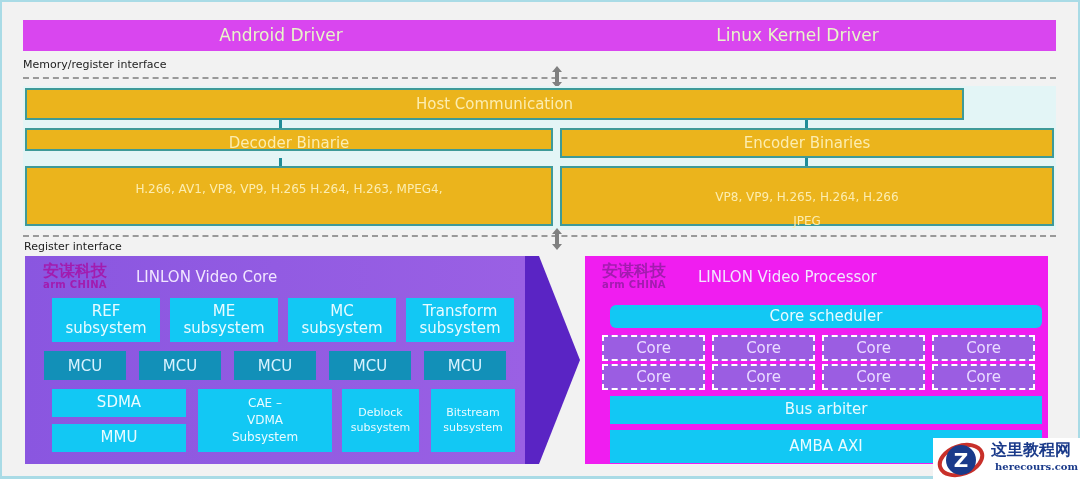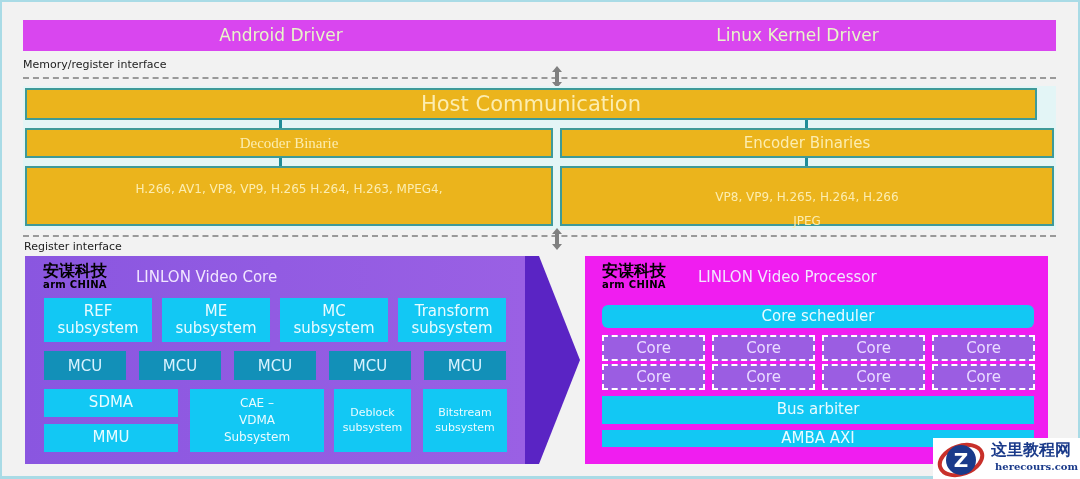--- a/index.html
+++ b/index.html
@@ -46,31 +46,32 @@
     background: linear-gradient(90deg, #8a56e0 0%, #9a60e4 100%);
   }
   .chevron {
     position: absolute; left: 525px; top: 256px; width: 55px; height: 208px;
   }
   .magenta-panel {
     position: absolute; left: 585px; top: 256px; width: 463px; height: 208px;
     background: #f01df0;
   }
   .logo {
-    position: absolute; color: #000000; font-weight: bold; line-height: 1;
+    position: absolute; color: #a21caf; font-weight: bold; line-height: 1;
   }
   .logo .cn { font-size: 16px; letter-spacing: 0px; }
   .logo .en { font-size: 10px; font-weight: bold; letter-spacing: 0.3px; margin-top: 1px; text-align: center; }
   .panel-title {
     position: absolute; font-size: 15px; color: #f1e6ff;
   }
   .cyan {
     position: absolute; background: #12c8f4; color: #e9fbff; text-align: center;
     display: flex; flex-direction: column; justify-content: center; align-items: center;
     line-height: 1.15;
+    margin-left: 8px;
   }
   .teal {
     position: absolute; background: #1290b8; color: #d9f3ff; text-align: center;
     display: flex; justify-content: center; align-items: center;
     font-size: 15px;
   }
   .core {
     position: absolute; background: #9b5de2; border: 2px dashed #ffffff;
     color: #eadcff; text-align: center; font-size: 15px;
     display: flex; justify-content: center; align-items: center;
@@ -93,27 +94,27 @@
 </div>
 
 <div class="iface-label" style="left:23px;top:58px;">Memory/register interface</div>
 <div class="dash" style="left:23px;top:77px;width:1033px;"></div>
 <svg class="arrow" style="left:552px;top:66px;" viewBox="0 0 10 22">
   <polygon points="5,0 10,6 7,6 7,16 10,16 5,22 0,16 3,16 3,6 0,6" fill="#808080"></polygon>
 </svg>
 
 <div class="light-bg" style="left:23px;top:86px;width:1033px;height:144px;"></div>
 
-<div class="yellow" style="left:25px;top:88px;width:1012px;height:32px;line-height:28px;font-size:21px;">
+<div class="yellow" style="left:25px;top:88px;width:939px;height:32px;line-height:28px;font-size:15px;">
   <span>Host Communication</span>
 </div>
 <div class="connector" style="left:279px;top:120px;height:8px;"></div>
 <div class="connector" style="left:805px;top:120px;height:8px;"></div>
 
-<div class="yellow" style="left:25px;top:128px;width:528px;height:30px;line-height:26px;font-size:15px;font-family:Liberation Serif, serif;">
+<div class="yellow" style="left:25px;top:128px;width:528px;height:23px;line-height:26px;font-size:15px;">
   <span>Decoder Binarie</span>
 </div>
 <div class="yellow" style="left:560px;top:128px;width:494px;height:30px;line-height:26px;font-size:15px;">
   <span>Encoder Binaries</span>
 </div>
 <div class="connector" style="left:279px;top:158px;height:8px;"></div>
 <div class="connector" style="left:805px;top:158px;height:8px;"></div>
 
 <div class="yellow" style="left:25px;top:166px;width:528px;height:60px;font-size:12px;padding-top:9px;line-height:24px;">
   <div>H.266, AV1, VP8, VP9, H.265 H.264,  H.263, MPEG4,</div>
@@ -193,21 +194,21 @@
 <div class="core" style="left:712px;top:335px;width:103px;height:26px;">Core</div>
 <div class="core" style="left:822px;top:335px;width:103px;height:26px;">Core</div>
 <div class="core" style="left:932px;top:335px;width:103px;height:26px;">Core</div>
 
 <div class="core" style="left:602px;top:364px;width:103px;height:26px;">Core</div>
 <div class="core" style="left:712px;top:364px;width:103px;height:26px;">Core</div>
 <div class="core" style="left:822px;top:364px;width:103px;height:26px;">Core</div>
 <div class="core" style="left:932px;top:364px;width:103px;height:26px;">Core</div>
 
 <div class="cyan" style="left:602px;top:396px;width:432px;height:28px;font-size:15px;">Bus arbiter</div>
-<div class="cyan" style="left:602px;top:430px;width:432px;height:17px;font-size:15px;">AMBA AXI</div>
+<div class="cyan" style="left:602px;top:430px;width:432px;height:33px;font-size:15px;">AMBA AXI</div>
 
 <div class="watermark">
   <svg class="abs" style="left:2px;top:2px;" width="50" height="38" viewBox="0 0 50 38">
     <ellipse cx="26" cy="20" rx="22" ry="14" fill="none" stroke="#c8302a" stroke-width="4" transform="rotate(-20 26 20)"></ellipse>
     <circle cx="26" cy="20" r="15" fill="#1a3a8a"></circle>
     <text x="26" y="27" font-family="DejaVu Sans, sans-serif" font-weight="bold" font-size="20" fill="#ffffff" text-anchor="middle">Z</text>
   </svg>
   <div class="wm-cn">这里教程网</div>
   <div class="wm-en">herecours.com</div>
 </div>

